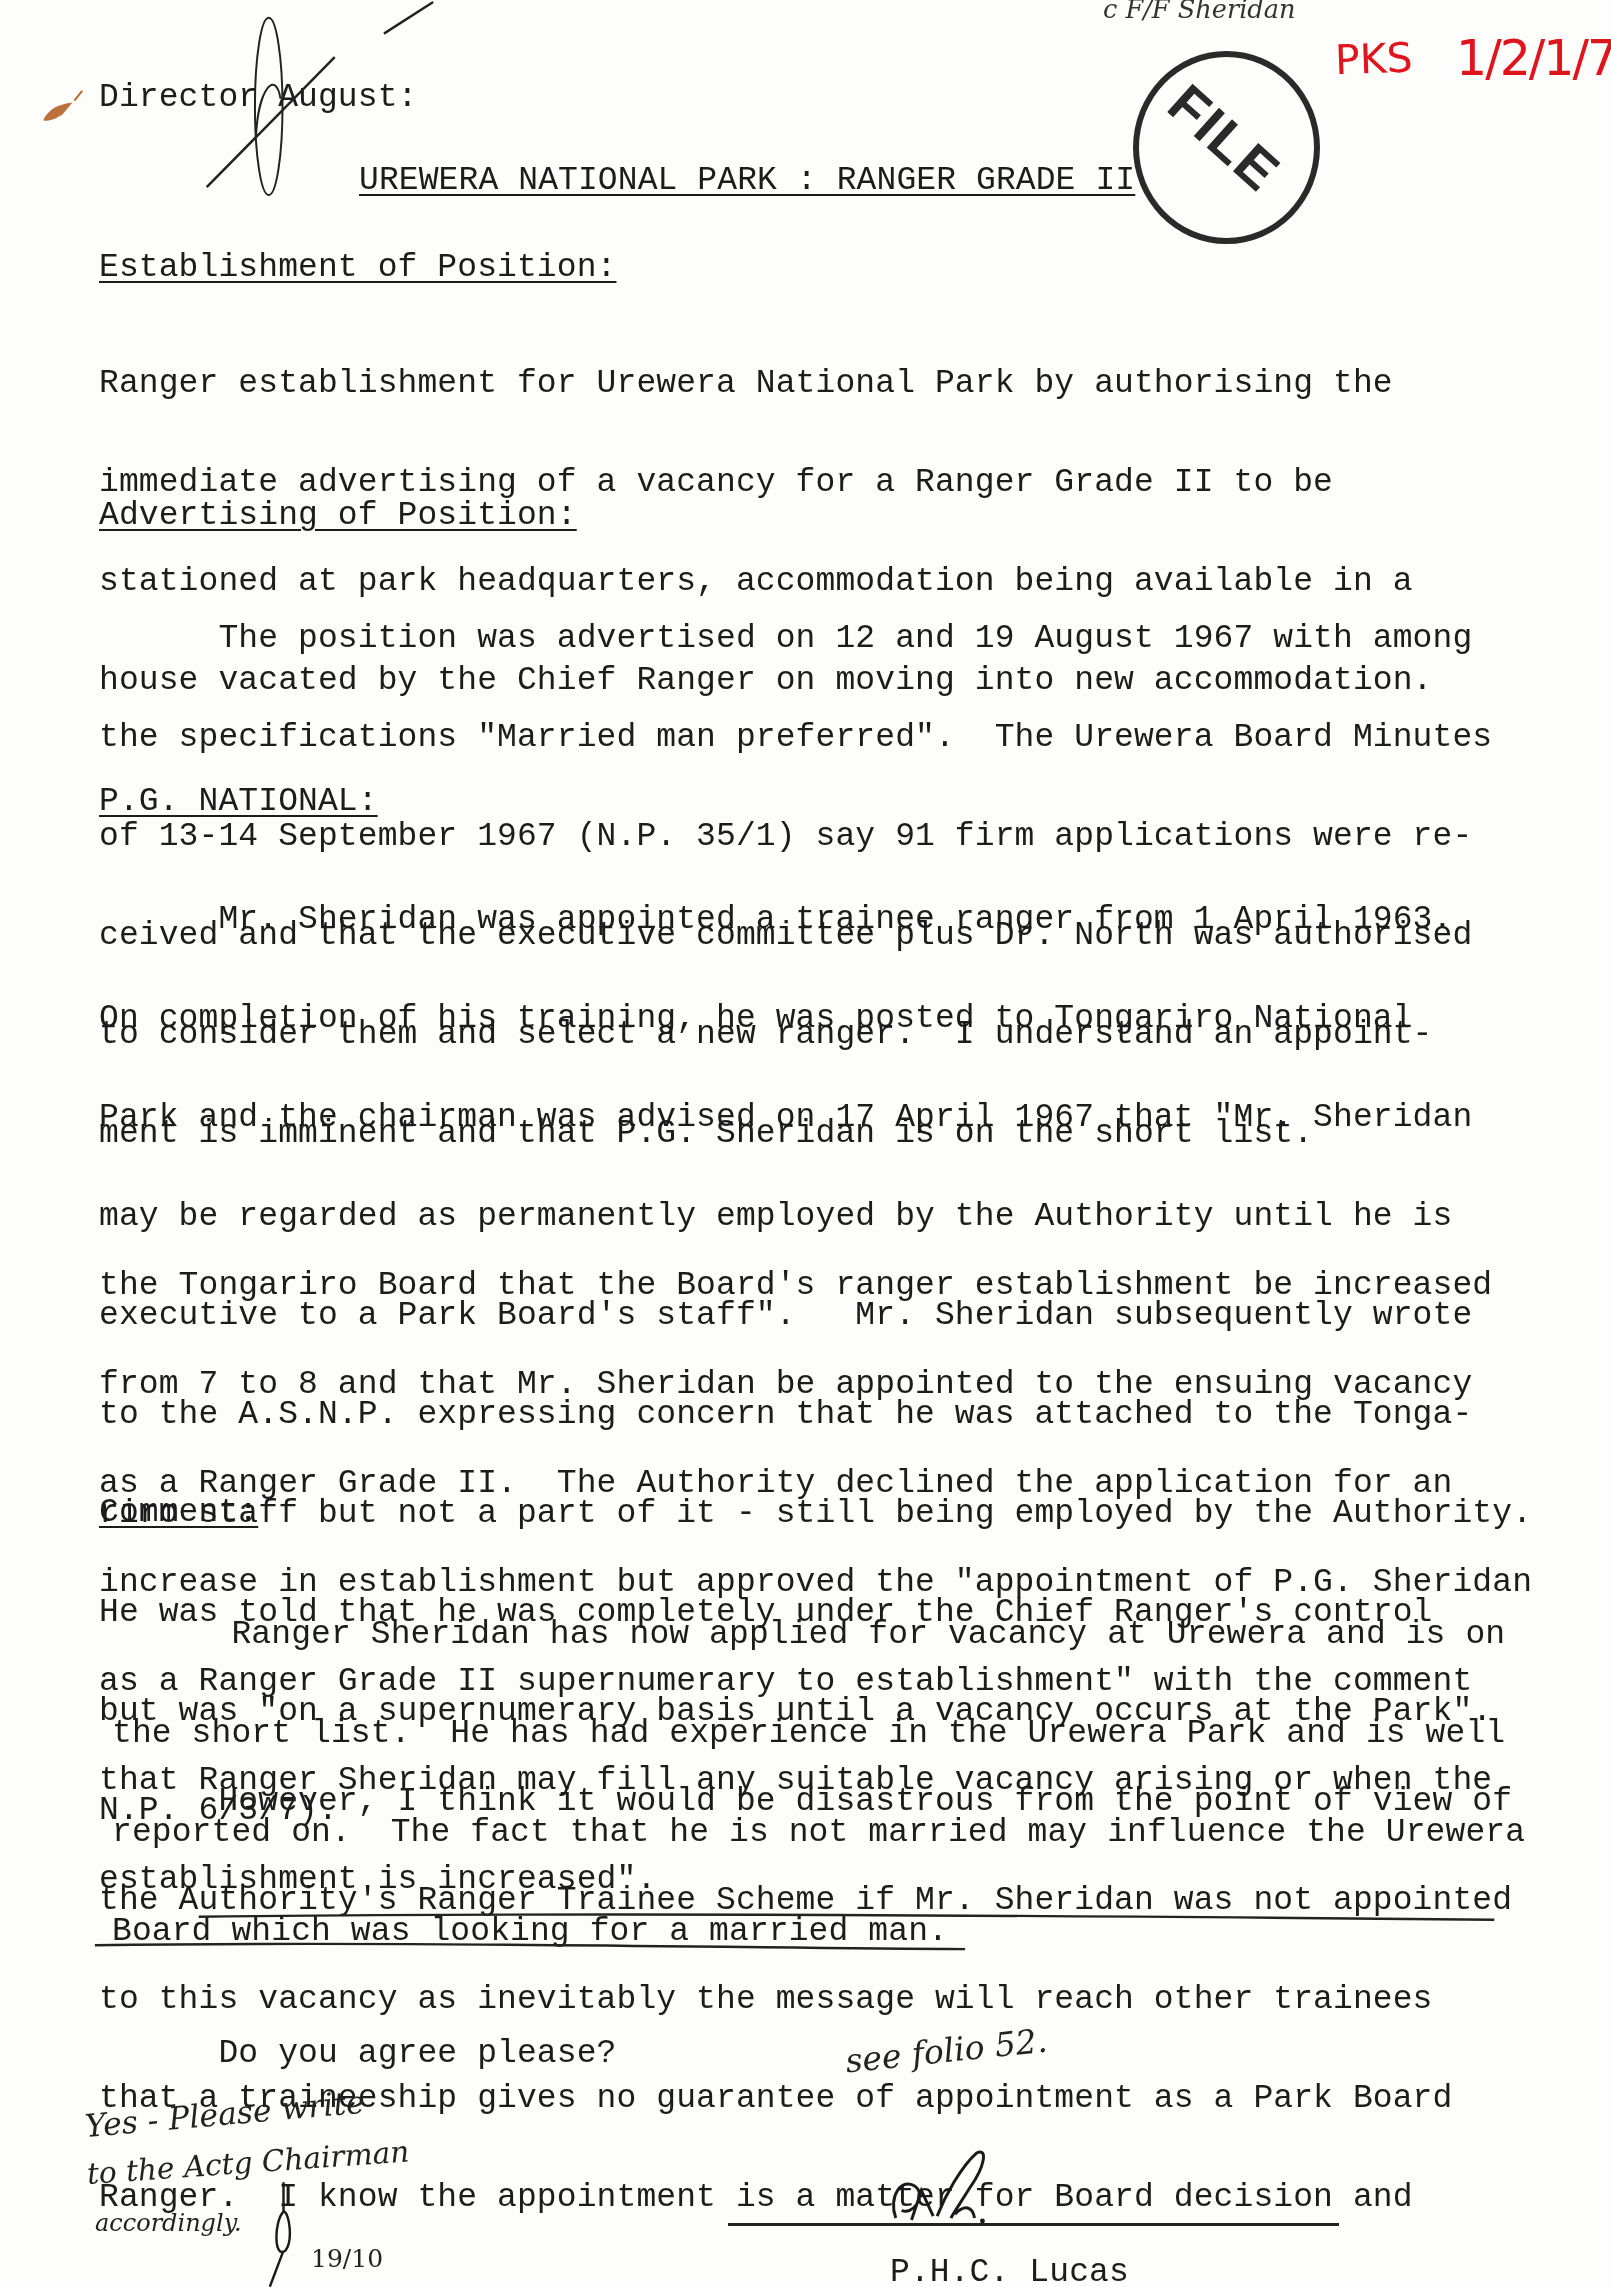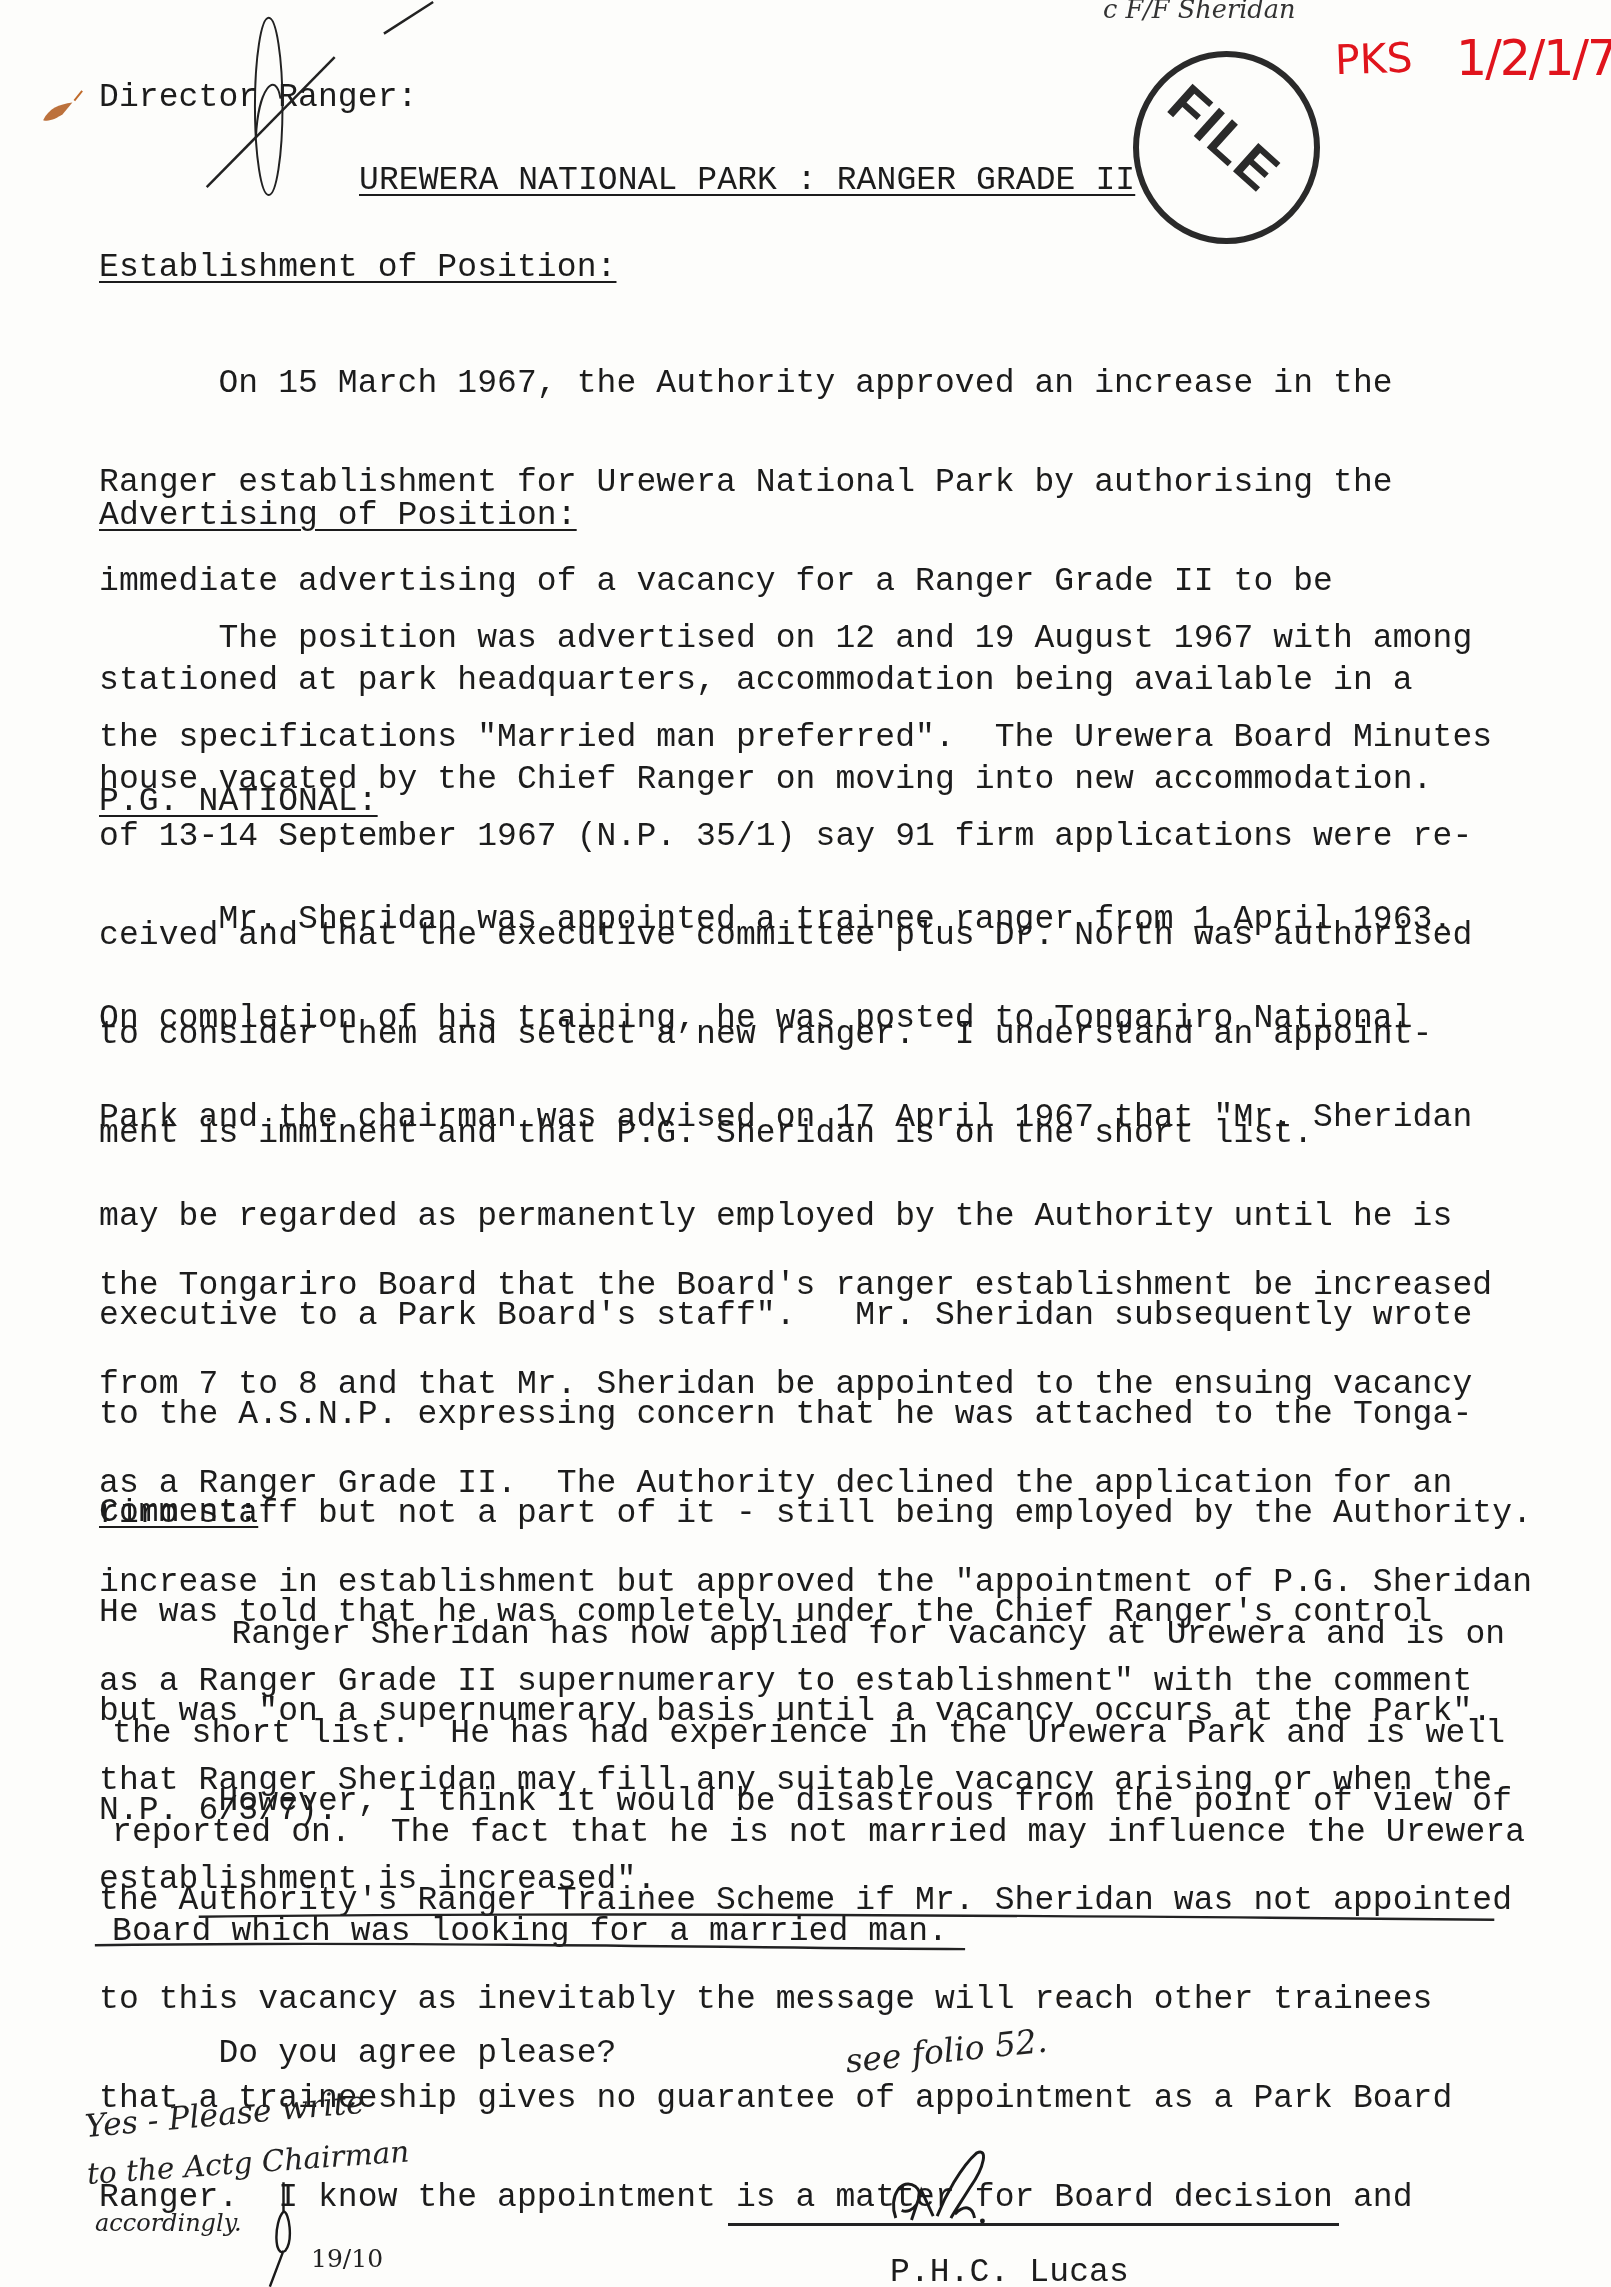--- a/index.html
+++ b/index.html
@@ -51,34 +51,33 @@
 
   <div class="stamp">
     <span class="stamp-text">FILE</span>
   </div>
 
   <svg class="svgmark" style="left:39px; top:87px;" width="59" height="39" viewBox="0 0 60 40">
     <path d="M4 34 C10 22 20 18 34 16 L24 28 C18 32 10 36 4 34 Z" fill="#b0581a" opacity="0.85"></path>
     <path d="M44 4 L36 14" stroke="#c06a2a" stroke-width="2"></path>
   </svg>
 
-  <div class="tw" style="left:99px; top:81px;">Director Ranger:</div>
+  <div class="tw" style="left:99px; top:81px;">Director August:</div>
 
   <svg class="svgmark" style="left:187px; top:0px;" width="256" height="207" viewBox="0 0 260 210">
     <ellipse cx="83" cy="108" rx="14" ry="90" fill="none" stroke="#222" stroke-width="2"></ellipse>
     <path d="M70 140 C72 90 90 70 95 100" fill="none" stroke="#222" stroke-width="2"></path>
     <line x1="20" y1="190" x2="150" y2="58" stroke="#222" stroke-width="2.5"></line>
     <line x1="200" y1="34" x2="250" y2="2" stroke="#222" stroke-width="2.5"></line>
   </svg>
 
   <div class="tw u" style="left:359px; top:164px;">UREWERA NATIONAL PARK : RANGER GRADE II</div>
 
   <div class="tw u" style="left:99px; top:251px;">Establishment of Position:</div>
   <div class="tw" style="left:99px; top:301px;">
-    <div>      On 15 March 1967, the Authority approved an increase in the</div>
     <div>Ranger establishment for Urewera National Park by authorising the</div>
     <div>immediate advertising of a vacancy for a Ranger Grade II to be</div>
     <div>stationed at park headquarters, accommodation being available in a</div>
     <div>house vacated by the Chief Ranger on moving into new accommodation.</div>
   </div>
 
   <div class="tw u" style="left:99px; top:499px;">Advertising of Position:</div>
   <div class="tw" style="left:99px; top:556px;">
     <div>      The position was advertised on 12 and 19 August 1967 with among</div>
     <div>the specifications "Married man preferred".  The Urewera Board Minutes</div>

